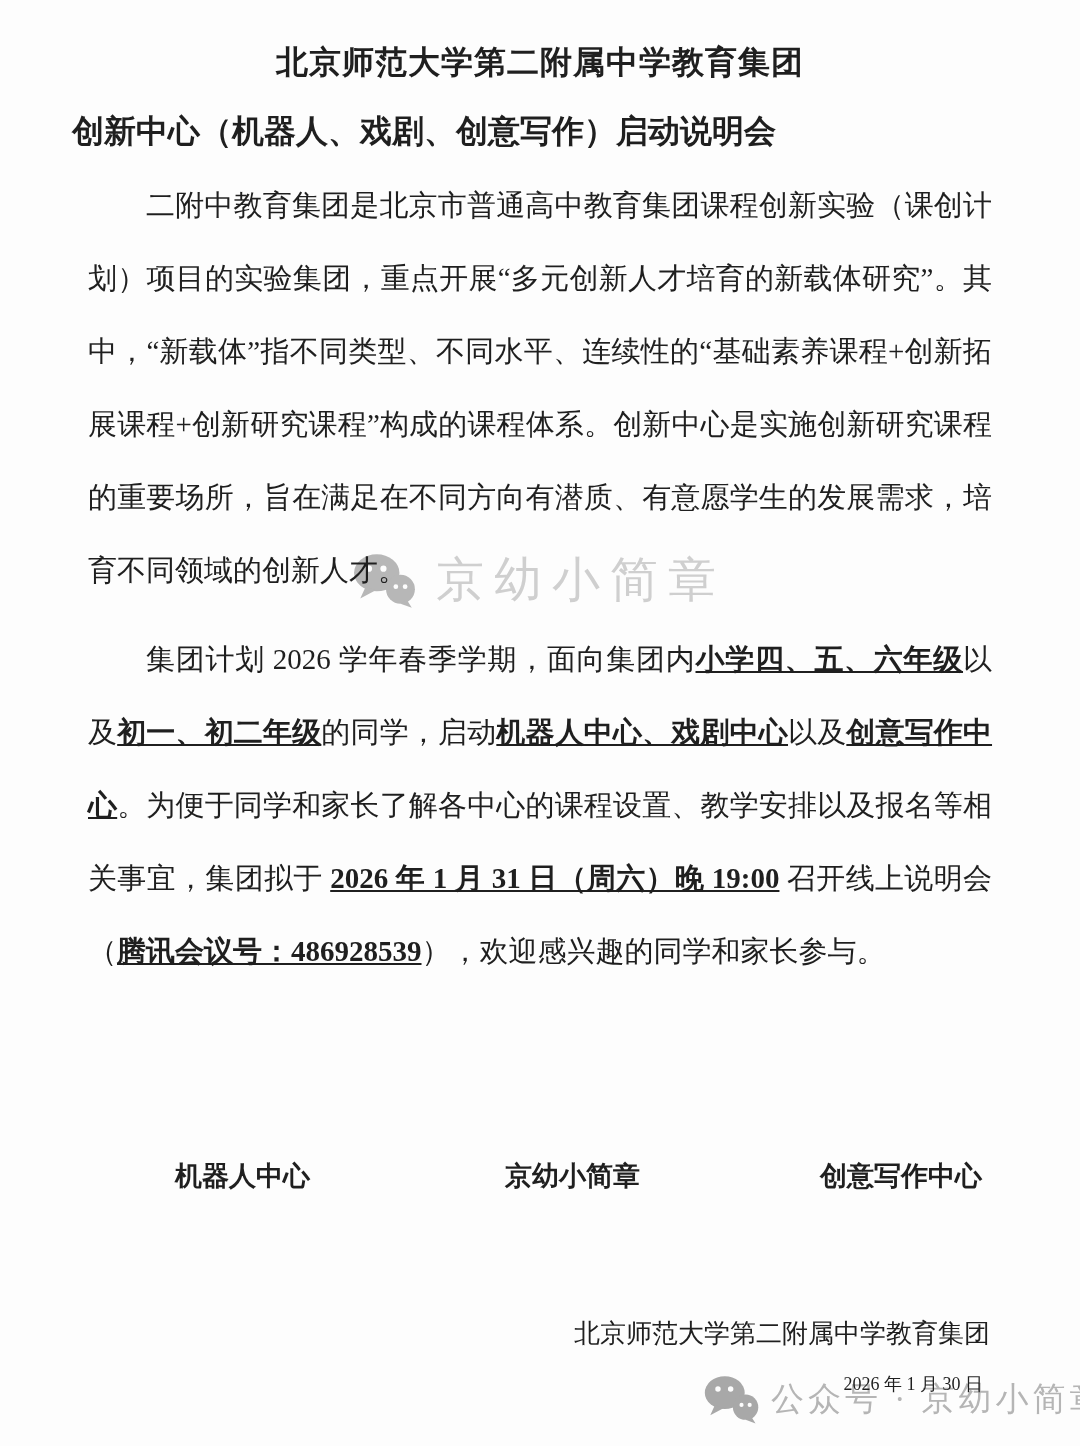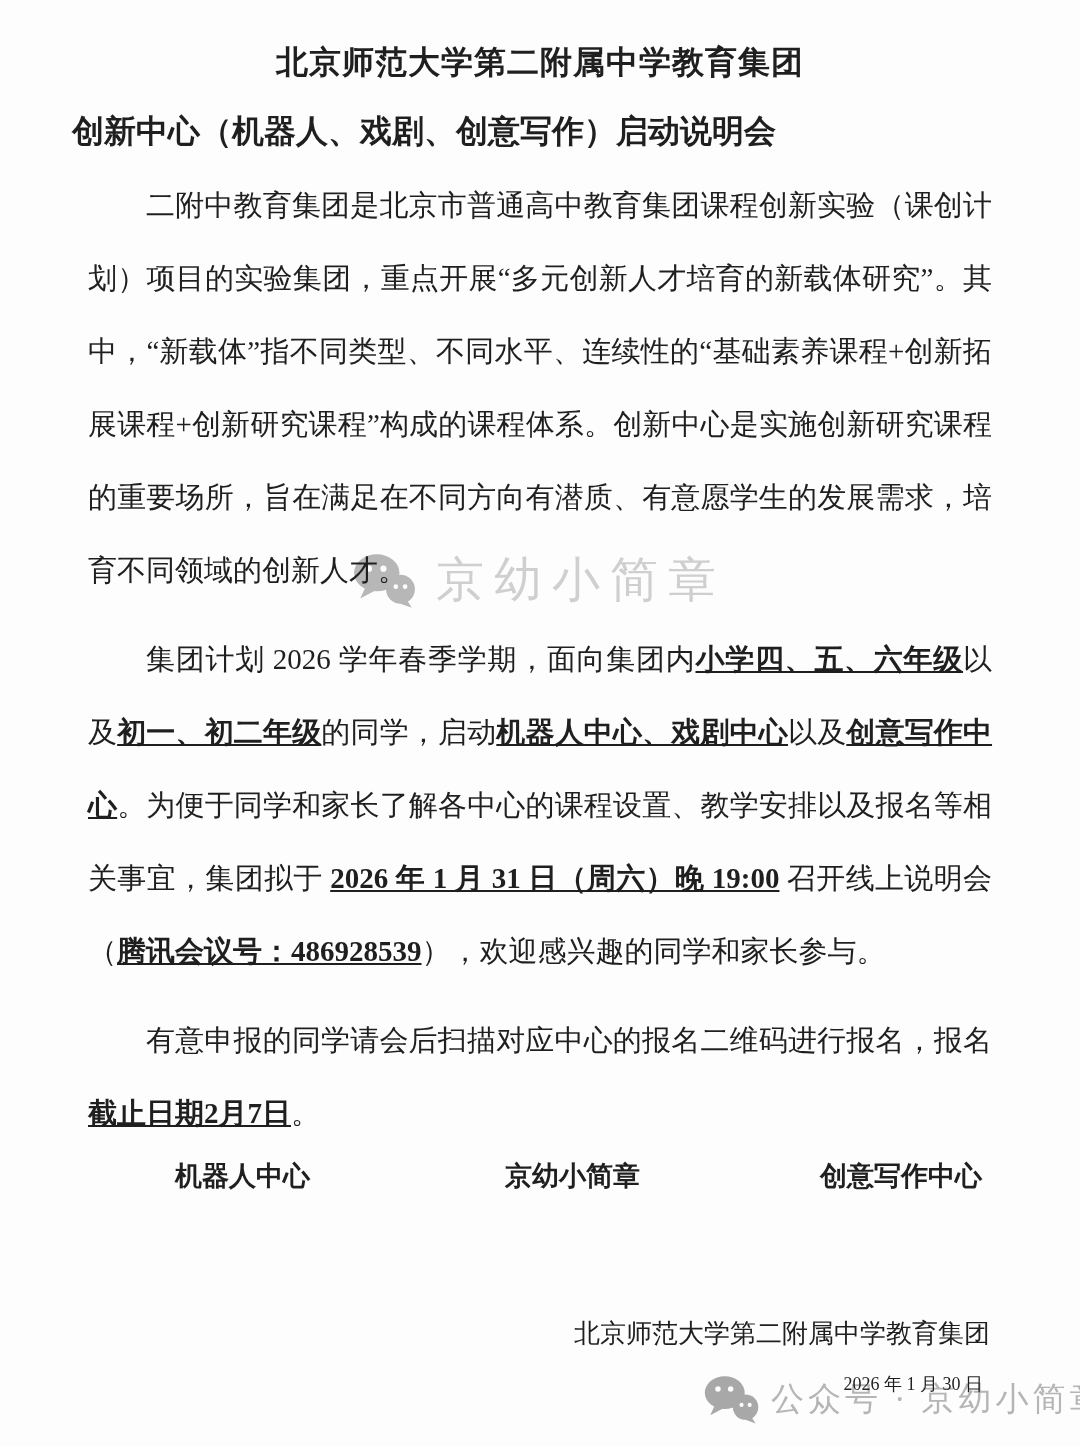--- a/index.html
+++ b/index.html
@@ -116,21 +116,20 @@
       <circle cx="51.5" cy="33.5" r="2.3" fill="#fdfdfd"></circle>
     </svg>
     <span>京幼小简章</span>
   </div>
 
   <div class="content">
     <h1 class="doc-title">北京师范大学第二附属中学教育集团</h1>
     <h2 class="doc-subtitle">创新中心（机器人、戏剧、创意写作）启动说明会</h2>
     <p class="body-par"><span>二附中教育集团是北京市普通高中教育集团课程创新实验（课创计划）项目的实验集团，重点开展“多元创新人才培育的新载体研究”。其中，“新载体”指不同类型、不同水平、连续性的“基础素养课程+创新拓展课程+创新研究课程”构成的课程体系。创新中心是实施创新研究课程的重要场所，旨在满足在不同方向有潜质、有意愿学生的发展需求，培育不同领域的创新人才。</span></p>
     <p class="body-par"><span>集团计划 2026 学年春季学期，面向集团内</span><span class="b">小学四、五、六年级</span><span>以及</span><span class="b">初一、初二年级</span><span>的同学，启动</span><span class="b">机器人中心、戏剧中心</span><span>以及</span><span class="b">创意写作中心</span><span>。为便于同学和家长了解各中心的课程设置、教学安排以及报名等相关事宜，集团拟于 </span><span class="b">2026 年 1 月 31 日（周六）晚 19:00</span><span> 召开线上说明会（</span><span class="b">腾讯会议号：486928539</span><span>），欢迎感兴趣的同学和家长参与。</span></p>
-    <p class="body-par"><span>有意申报的同学请会后扫描对应中心的报名二维码进行报名，报名</span><span class="b">截止日期2月7日</span><span>。</span></p>
   </div>
 
   <div class="labels-row">
     <span class="lab lab1">机器人中心</span>
     <span class="lab lab2">京幼小简章</span>
     <span class="lab lab3">创意写作中心</span>
   </div>
 
   <div class="sig-org">北京师范大学第二附属中学教育集团</div>
   <div class="sig-date">2026 年 1 月 30 日</div>

